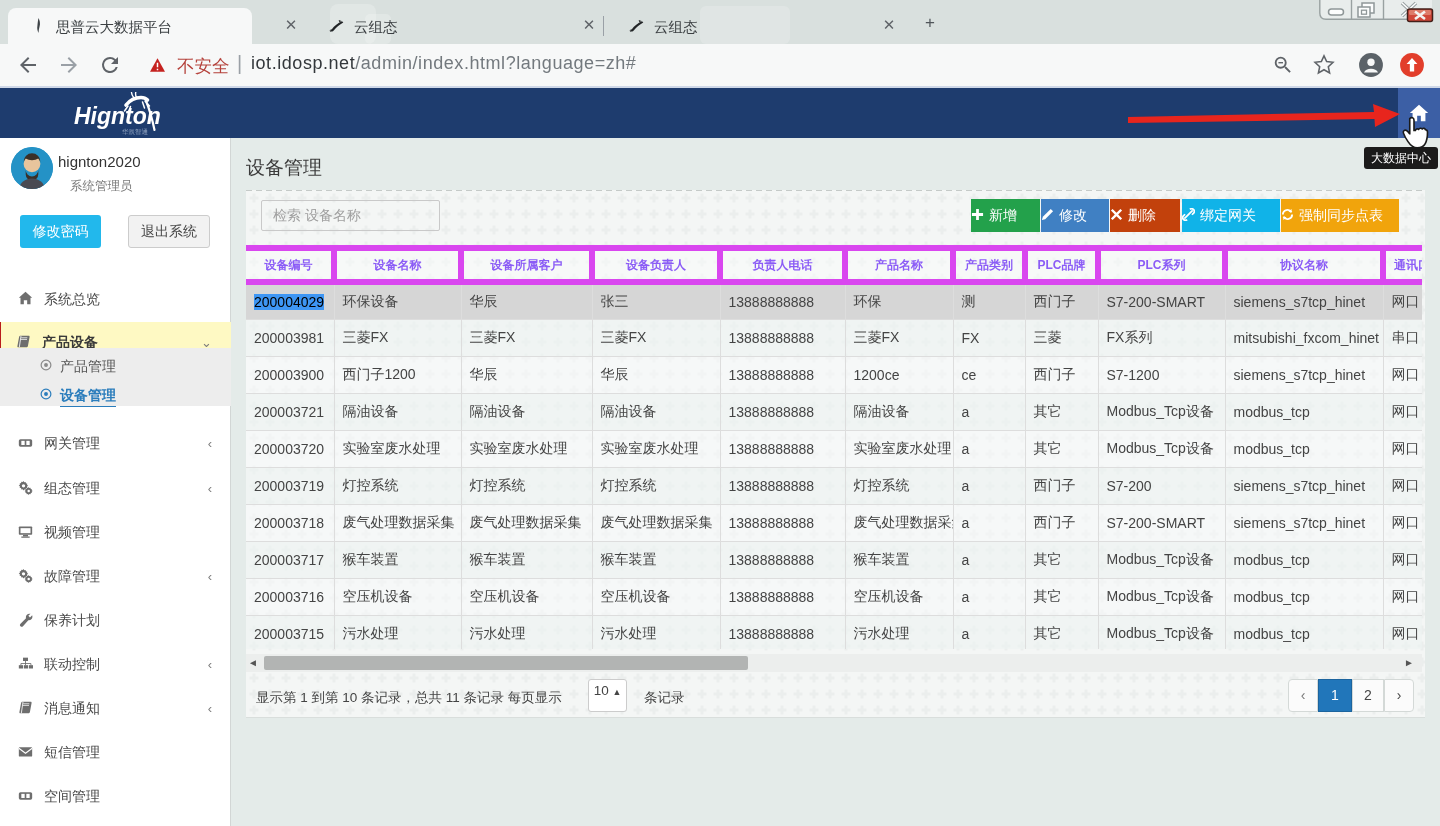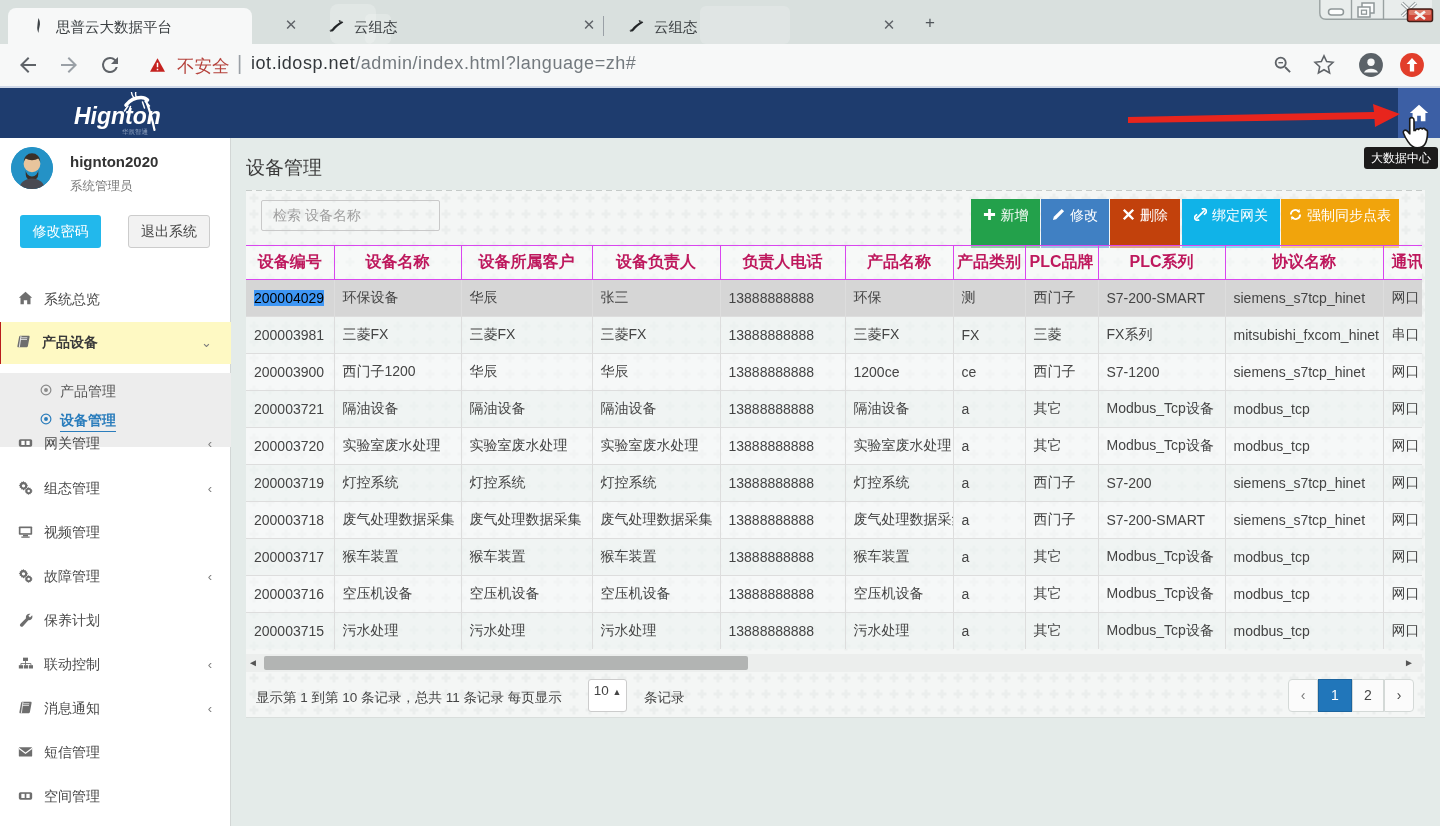--- a/index.html
+++ b/index.html
@@ -22,21 +22,21 @@
 
 
 #appnav { position:absolute; left:0; top:88px; width:1440px; height:50px; background:#1e3c6e; }
 #homebtn { position:absolute; left:1398px; top:88px; width:42px; height:50px; background:#3c5fa5; }
 #sidebar { position:absolute; left:0; top:138px; width:231px; height:688px; background:#ffffff; border-right:1px solid #d2d6d5; }
 #sidehead { position:absolute; left:0; top:88px; width:231px; height:50px; background:#1e3c6e; }
 #content { position:absolute; left:231px; top:138px; width:1209px; height:688px; background:#e4ebe9; }
 
 
 .avatar { position:absolute; left:11px; top:9px; width:42px; height:42px; border-radius:50%; background:#2492c6; overflow:hidden; }
-#uname { position:absolute; left:70px; top:15px; font-size:15px; font-weight:bold; color:#333; }
+#uname { position:absolute; left:58px; top:15px; font-size:15px; font-weight:normal; color:#333; }
 #urole { position:absolute; left:70px; top:40px; font-size:12.5px; color:#7a7a7a; }
 .btn-pwd { position:absolute; left:20px; top:77px; width:81px; height:33px; background:#22b8ec; color:#fff; font-size:14px; text-align:center; line-height:33px; border-radius:3px; }
 .btn-out { position:absolute; left:128px; top:77px; width:82px; height:33px; background:#f2f2f2; color:#444; border:1px solid #ccc; font-size:14px; text-align:center; line-height:31px; border-radius:3px; }
 
 
 .mi { position:absolute; left:0; width:231px; height:44px; color:#4a4a4a; font-size:14px; }
 .mi .mtx { position:absolute; left:44px; top:13px; }
 .mi .mic { position:absolute; left:18px; top:14px; width:15px; height:15px; color:#6e6e6e; }
 .mi .chev { position:absolute; right:19px; top:14px; color:#7d7d7d; font-size:13px; }
 .mi.active { background:#fef9c3; border-left:1px solid #b91c1c; }
@@ -47,27 +47,27 @@
 .si .stx { position:absolute; left:60px; top:7px; }
 .si .sic { position:absolute; left:40px; top:8px; width:12px; height:12px; }
 .si.cur { color:#2b7dbc; font-weight:bold; }
 .si.cur .stx { border-bottom:1.5px solid #2b7dbc; padding-bottom:1px; }
 
 
 #pgtitle { position:absolute; left:15px; top:17px; font-size:19px; color:#3b3b3b; }
 #panel { position:absolute; left:15px; top:52px; width:1179px; height:528px; background:#f4f6f5; border-bottom:1px solid #d9dedc; }
 #panel::before { content:""; position:absolute; left:0; top:0; width:1179px; height:1px; background:repeating-linear-gradient(90deg,#c5cac8 0px,#c5cac8 6px,transparent 6px,transparent 10px); }
 #srch { position:absolute; left:15px; top:10px; width:179px; height:31px; background:transparent; border:1px solid #c9c9c9; border-radius:2px; color:#a0a0a0; font-size:14px; line-height:29px; padding-left:11px; }
-.tbtn { position:absolute; top:9px; height:49px; color:#fff; font-size:14px; text-align:center; line-height:33px; }
+.tbtn { position:absolute; top:9px; height:33px; color:#fff; font-size:14px; text-align:left; line-height:33px; }
 .tbtn svg.bic { width:13px; height:13px; margin-right:5px; vertical-align:-1px; }
 
 
 #tblwrap { position:absolute; left:0; top:55px; width:1176px; height:404px; overflow:hidden; }
 table { border-collapse:collapse; table-layout:fixed; width:1600px; }
-th { height:34px; font-size:16px; color:#be185d; border:1px solid #d946ef; background:rgba(250,251,251,0.5); }
+th { height:34px; font-size:12px; color:#8b5cf6; border:6px solid #d946ef; background:rgba(250,251,251,0.5); }
 td { height:37px; font-size:14px; color:#444; border:1px solid #ddd; padding-left:8px; white-space:nowrap; overflow:hidden; }
 tr.sel td { background:#d6d6d6; }
 tr.odd td { background:rgba(247,250,249,0.55); }
 tr.even td { background:rgba(237,243,241,0.6); }
 th:first-child, td:first-child { border-left:none; }
 
 
 #hscroll { position:absolute; left:0; top:464px; width:1176px; height:18px; background:#eceeed; }
 #hthumb { position:absolute; left:18px; top:2px; width:484px; height:14px; background:#b2b4b3; border-radius:2px; }
 .harr { position:absolute; top:3px; font-size:10px; color:#555; }
@@ -215,21 +215,21 @@
       </div>
       <div class="mi active" style="top:184px; height:42px;">
         <svg class="mic" style="top:12px;" viewBox="0 0 18 18">
           <path d="M5.5 2 L15 2 C16 2 16.5 2.6 16.3 3.5 L14.3 14.5 C14.1 15.4 13.3 16 12.3 16 L3 16 C2 16 1.5 15.4 1.7 14.5 L3.7 3.5 C3.9 2.6 4.6 2 5.5 2 Z" fill="#6e6e6e"></path>
           <path d="M6.2 4.5 L13.6 4.5 M5.8 6.5 L13.2 6.5" stroke="#fff" stroke-width="0.9"></path>
           <path d="M6 2.2 L4 15.8" stroke="#fff" stroke-width="1"></path>
         </svg>
         <span class="mtx" style="top:12px;">产品设备</span>
         <span class="chev" style="top:13px;">⌄</span>
       </div>
-      <div class="sub" style="top:235px; height:74px;">
+      <div class="sub" style="top:210px; height:58px;">
         <div class="si " style="top:3px;">
           <svg class="sic" viewBox="0 0 16 16">
             <circle cx="8" cy="8" r="6.5" fill="none" stroke="#8a8a8a" stroke-width="1.6"></circle>
             <circle cx="8" cy="8" r="2.6" fill="#8a8a8a"></circle>
           </svg>
           <span class="stx">产品管理</span>
         </div>
         <div class="si cur" style="top:32px;">
           <svg class="sic" viewBox="0 0 16 16">
             <circle cx="8" cy="8" r="6.5" fill="none" stroke="#2b7dbc" stroke-width="1.6"></circle>

